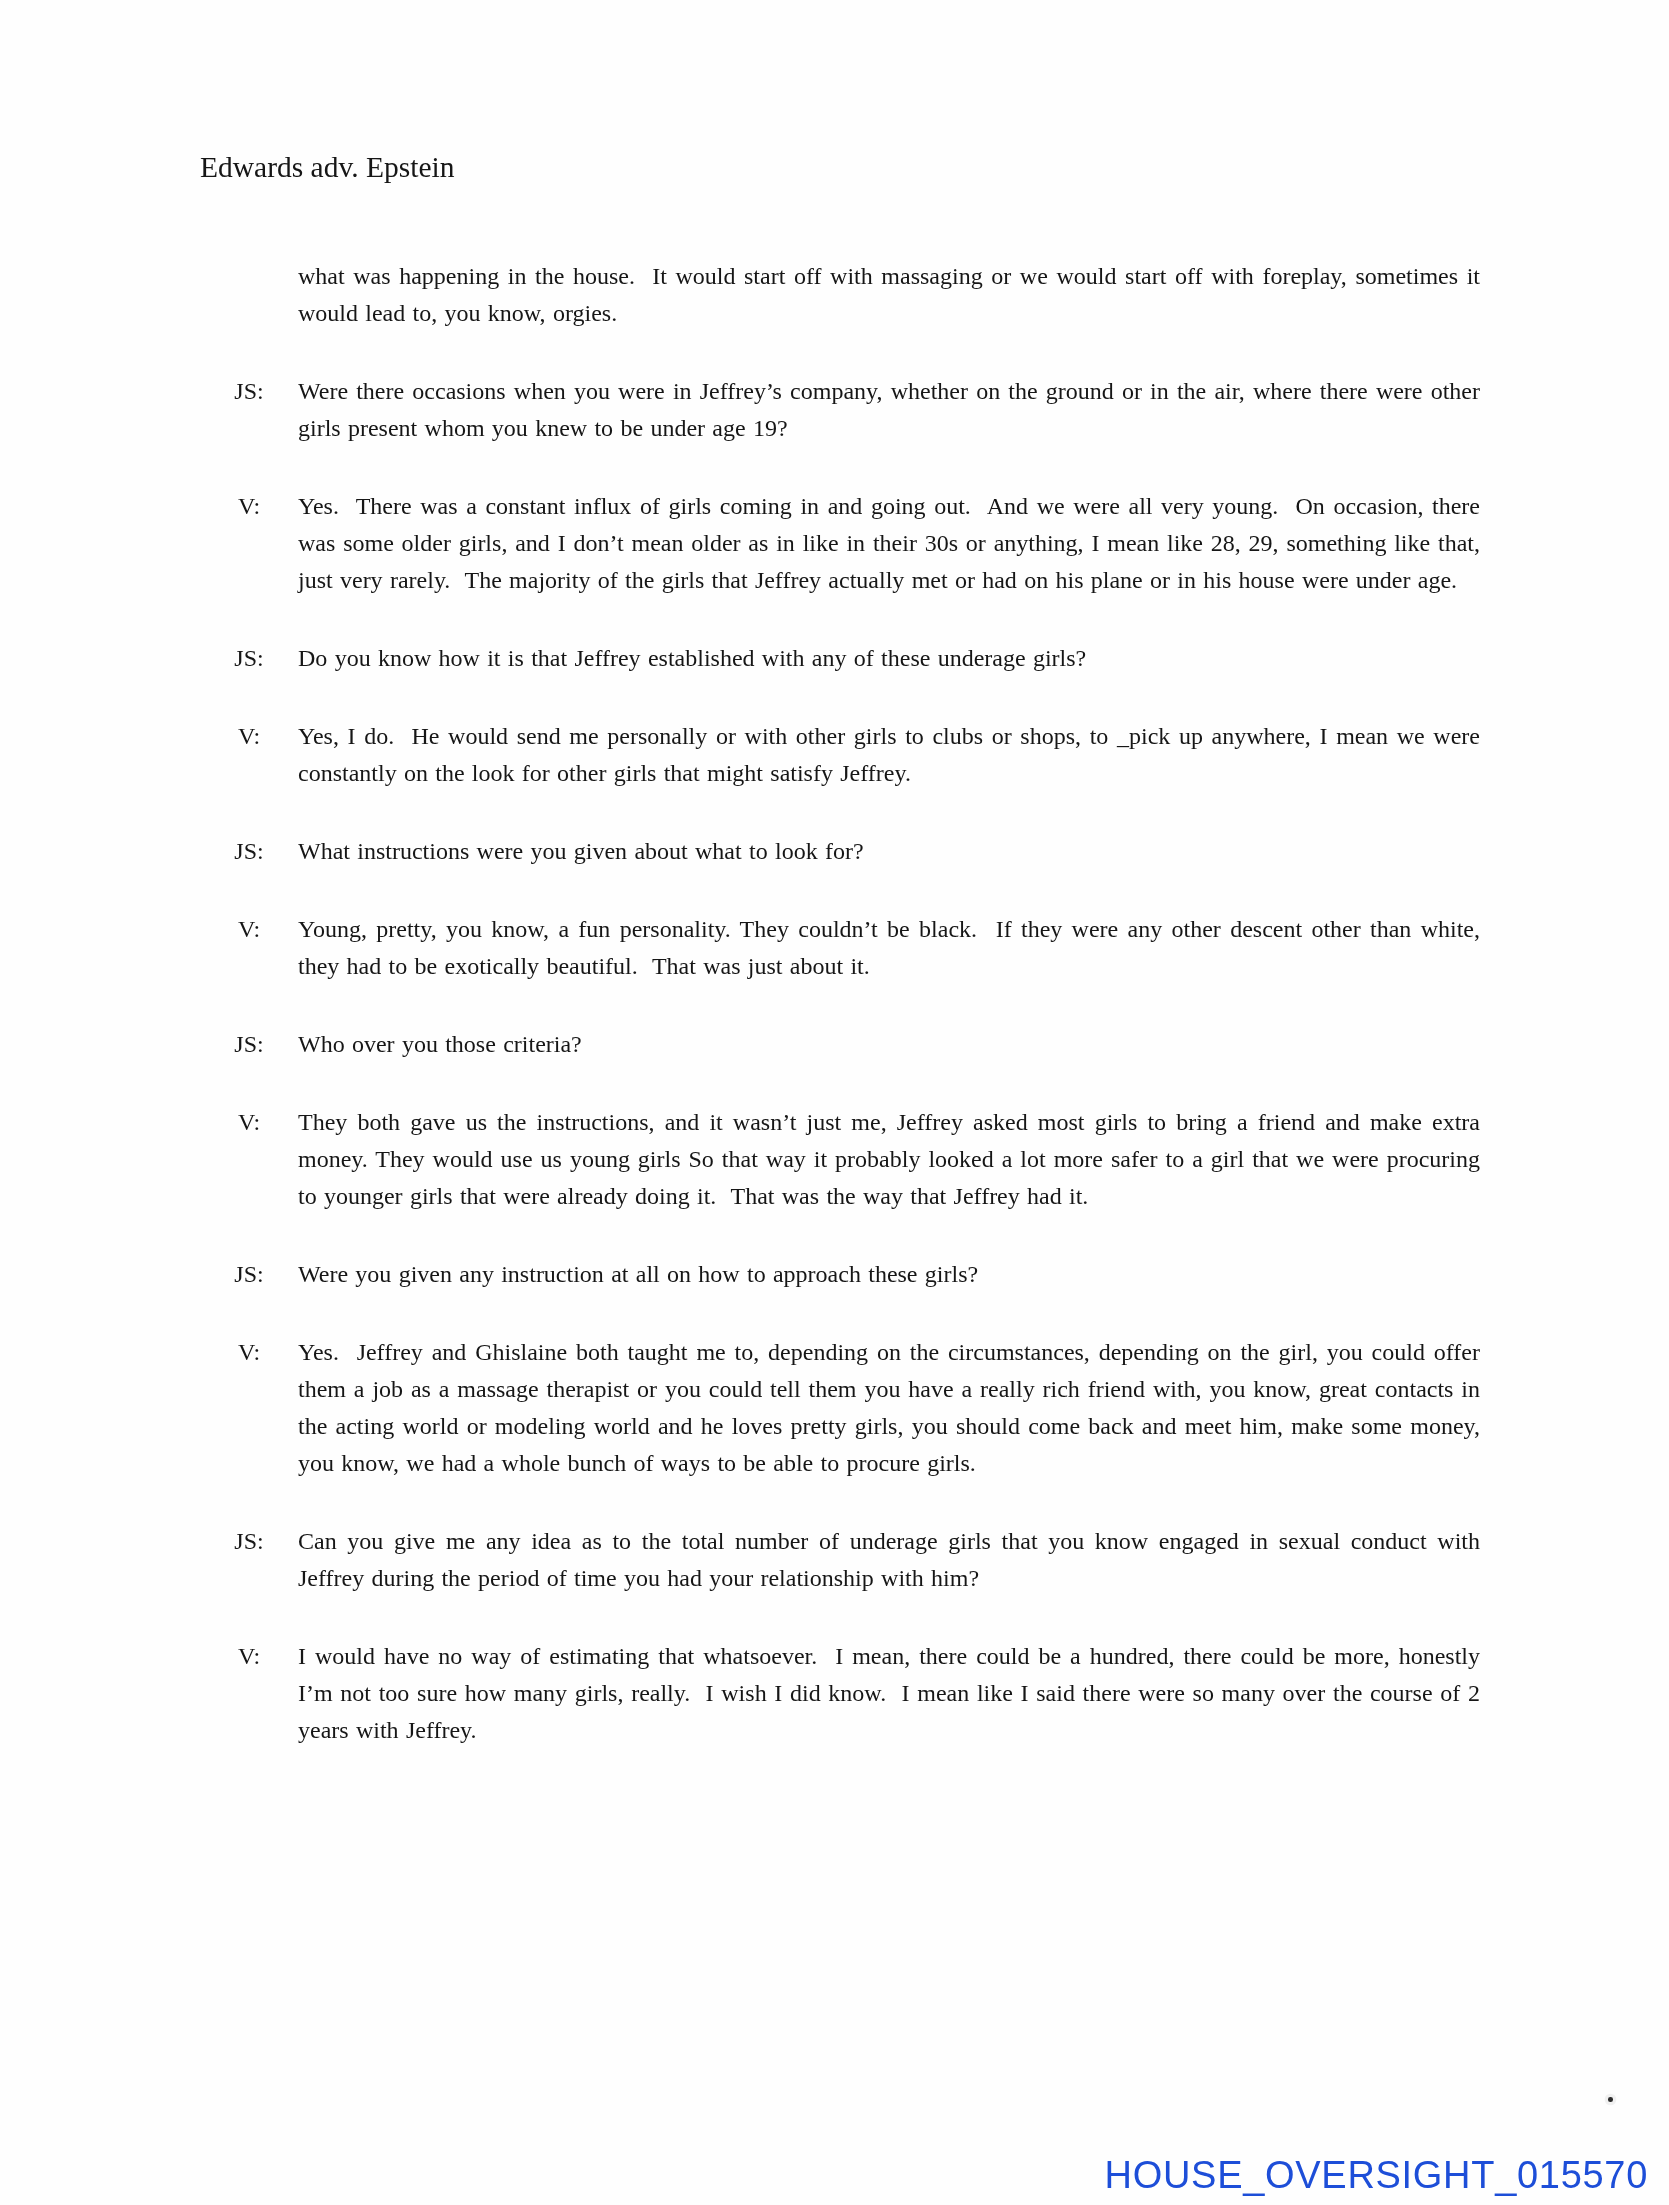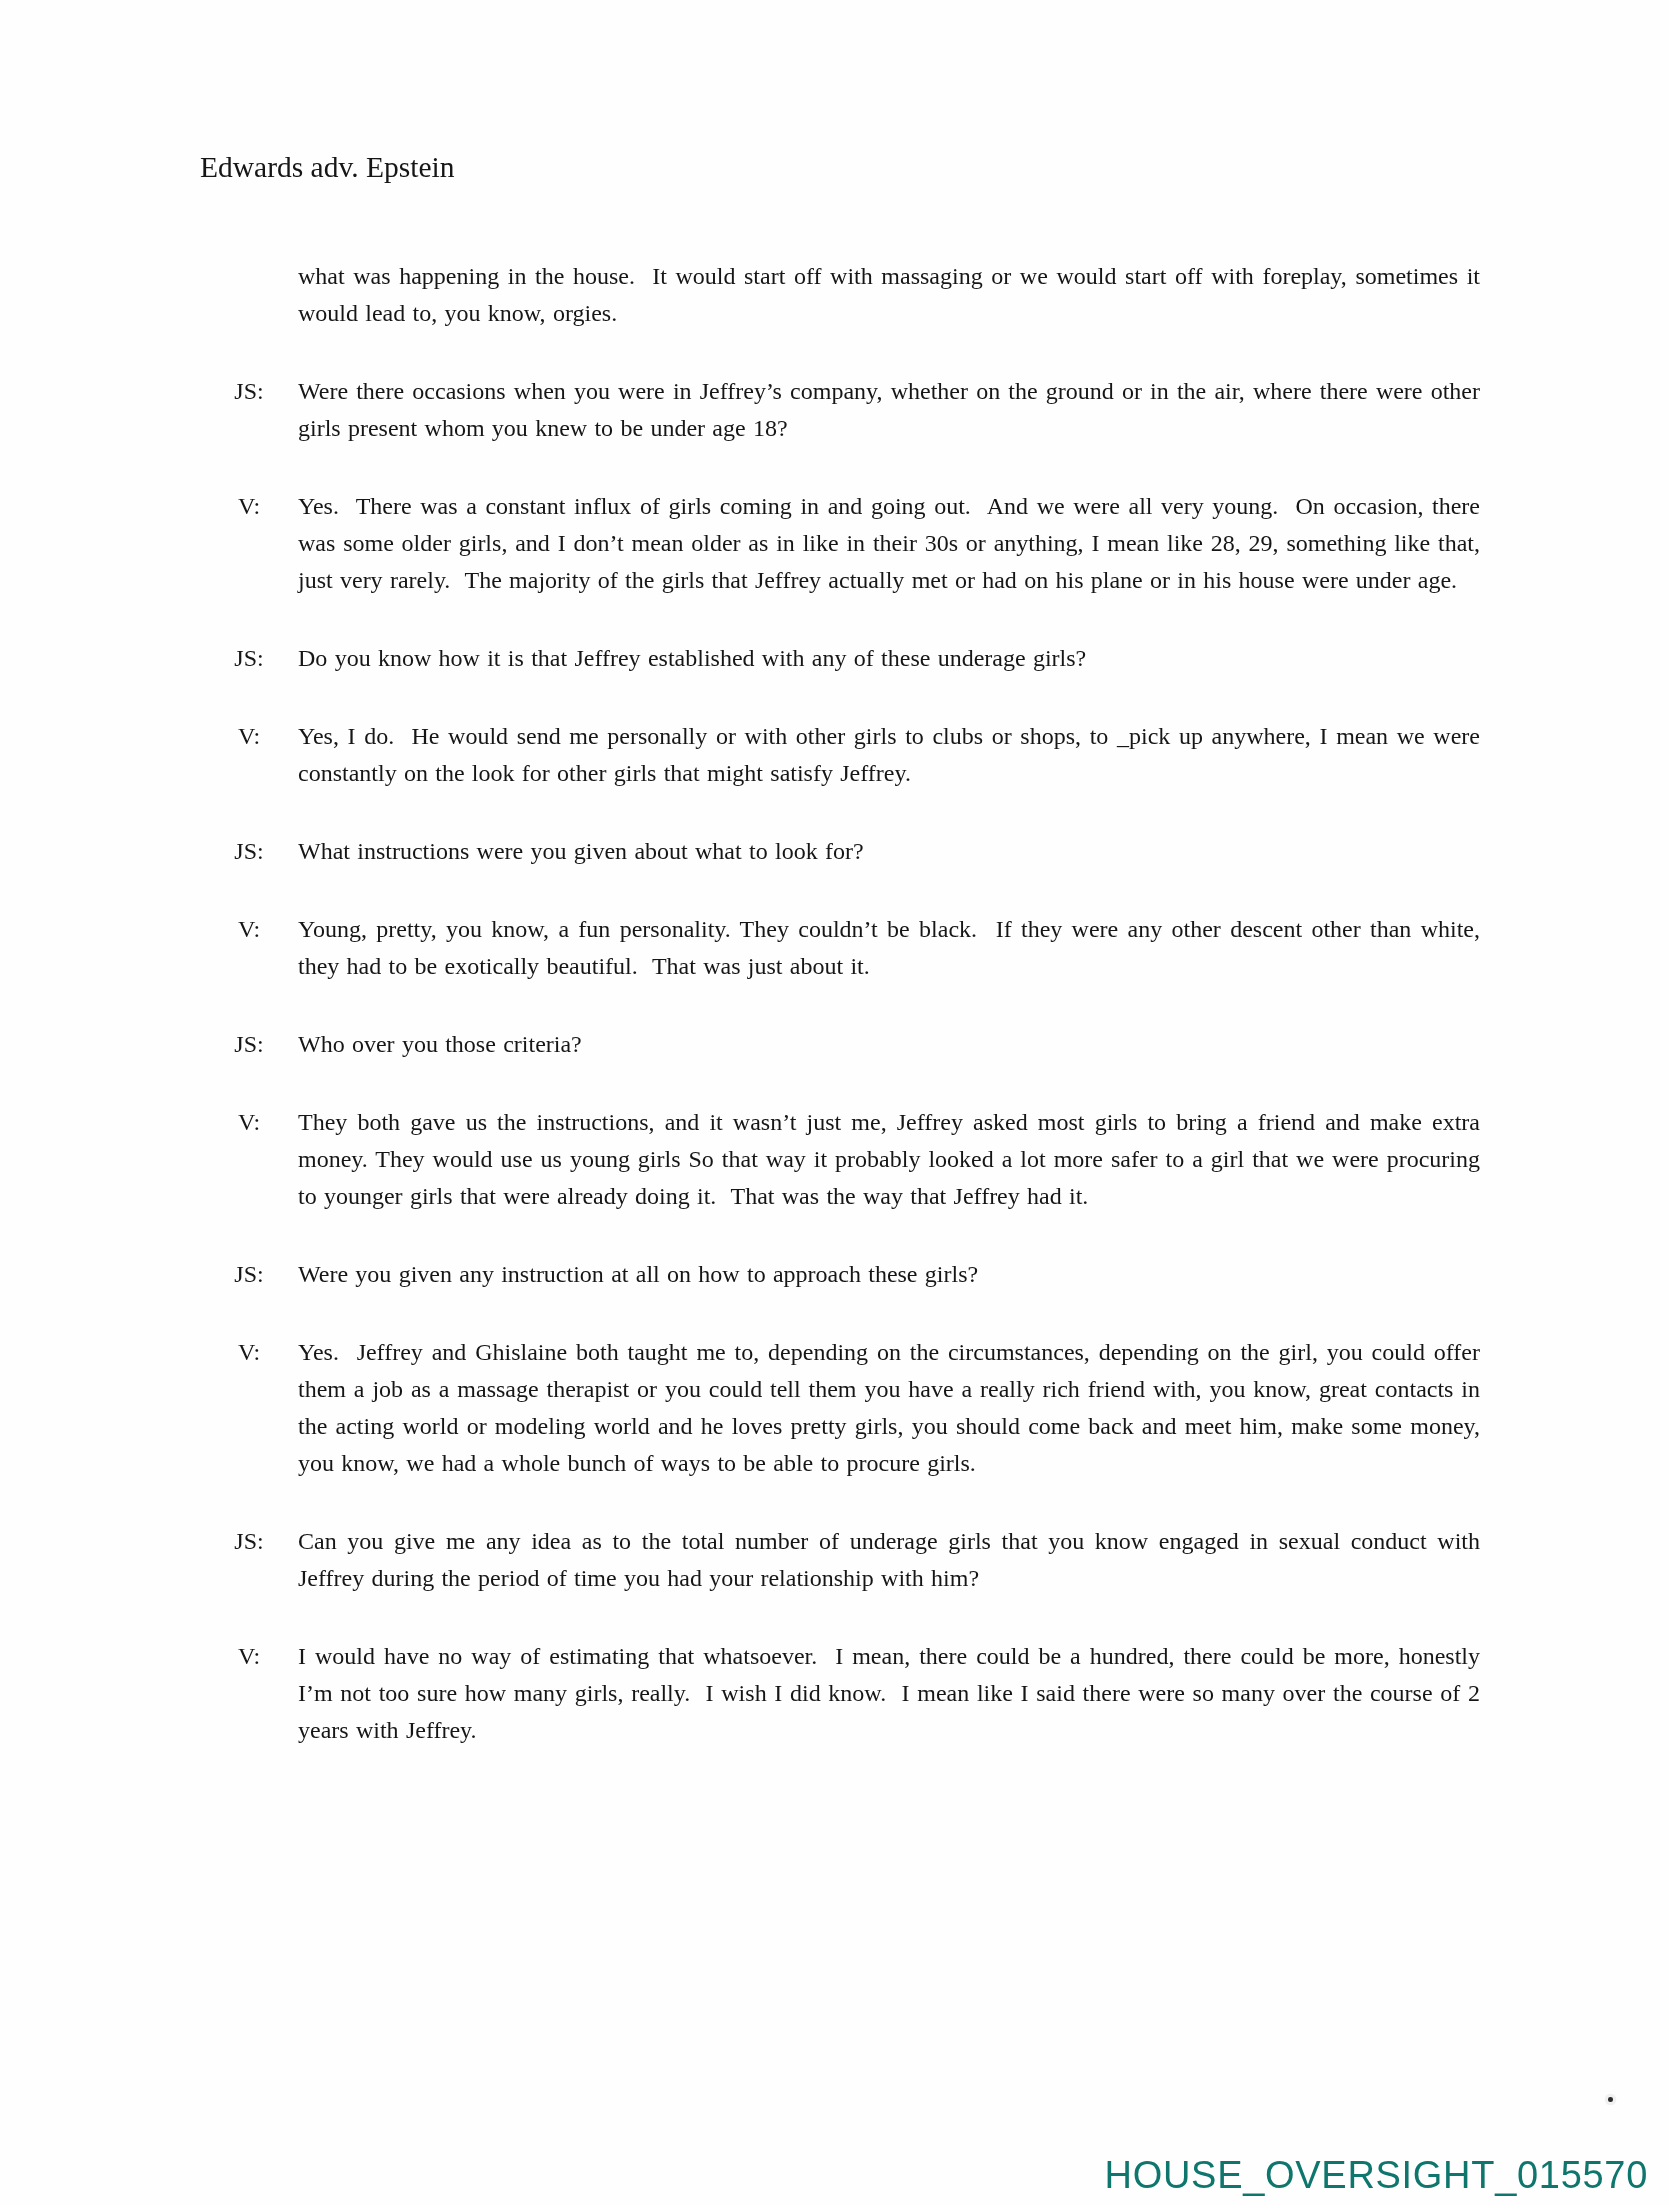--- a/index.html
+++ b/index.html
@@ -45,21 +45,21 @@
     white-space: pre-wrap;
   }
   .footer {
     position: absolute;
     top: 2156px;
     right: 21px;
     font-family: "Liberation Sans", "DejaVu Sans", sans-serif;
     font-size: 38px;
     line-height: 1;
     letter-spacing: 0.7px;
-    color: #0f766e;
+    color: #1d4ed8;
   }
   .scan-dot {
     position: absolute;
     left: 1608px;
     top: 2097px;
     width: 4.6px;
     height: 4.6px;
     border-radius: 50%;
     background: #2b2b2b;
     box-shadow: 0 0 0 3.3px rgba(0,0,0,0.05);
@@ -74,21 +74,21 @@
     <div>Edwards adv. Epstein</div>
   </div>
 
   <div class="transcript">
     <div class="block">
       <div class="speaker"></div>
       <div class="speech">what was happening in the house.  It would start off with massaging or we would start off with foreplay, sometimes it would lead to, you know, orgies.</div>
     </div>
     <div class="block">
       <div class="speaker">JS:</div>
-      <div class="speech">Were there occasions when you were in Jeffrey’s company, whether on the ground or in the air, where there were other girls present whom you knew to be under age 18?</div>
+      <div class="speech">Were there occasions when you were in Jeffrey’s company, whether on the ground or in the air, where there were other girls present whom you knew to be under age 19?</div>
     </div>
     <div class="block">
       <div class="speaker">V:</div>
       <div class="speech">Yes.  There was a constant influx of girls coming in and going out.  And we were all very young.  On occasion, there was some older girls, and I don’t mean older as in like in their 30s or anything, I mean like 28, 29, something like that, just very rarely.  The majority of the girls that Jeffrey actually met or had on his plane or in his house were under age.</div>
     </div>
     <div class="block">
       <div class="speaker">JS:</div>
       <div class="speech">Do you know how it is that Jeffrey established with any of these underage girls?</div>
     </div>
     <div class="block">

